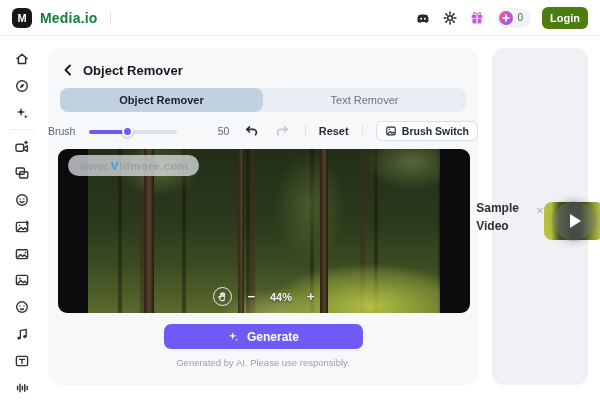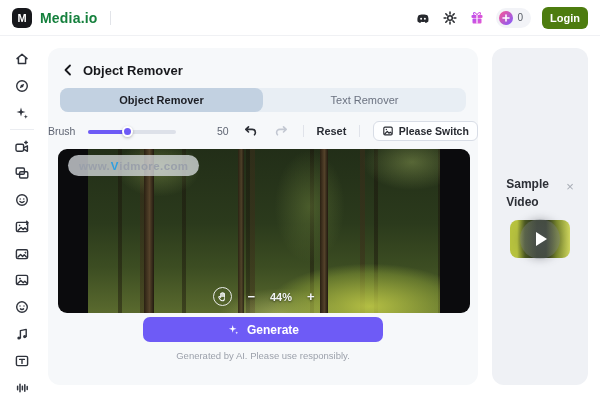--- a/index.html
+++ b/index.html
@@ -31,21 +31,21 @@
   .sidebar { position:absolute; top:36px; left:0; width:44px; height:365px; background:#fff;
              display:flex; flex-direction:column; align-items:center; padding-top:10px; }
   .side-item { width:28px; height:27px; display:flex; align-items:center; justify-content:center; cursor:pointer; border-radius:6px; }
   .side-item svg { display:block; }
   .side-divider { width:24px; height:1px; background:#ebedf1; margin:3px 0; }
 
   
   .card { position:absolute; border-radius:12px; }
   .main-card { left:48px; top:48px; width:430px; height:337px; background:#f6f8fa; }
   .side-card { left:492px; top:48px; width:96px; height:337px; background:#eff1f5;
-               display:flex; flex-direction:column; align-items:center; justify-content:center; }
+               display:flex; align-items:center; justify-content:center; }
 
   
   .back-row { display:flex; align-items:center; gap:7px; padding:14px 0 0 12px; }
   .back-btn { width:16px; height:16px; display:flex; align-items:center; justify-content:center; cursor:pointer; }
   .page-title { font-size:13px; font-weight:bold; color:#17181c; }
 
   
   .tabbar { margin:10px 12px 0 12px; height:24px; background:#e8eef4; border-radius:8px; display:flex; }
   .tab { flex:1; display:flex; align-items:center; justify-content:center; font-size:11px; border-radius:8px; cursor:pointer; }
   .tab.active { background:#c2d1e1; color:#1c1e24; font-weight:bold; }
@@ -89,22 +89,22 @@
                font-size:11.5px; font-weight:bold; color:#9aa0aa; letter-spacing:.4px; }
   .watermark .vlogo { color:#2f9fe0; font-weight:bold; margin:0 .5px; }
   .canvas-controls { position:absolute; left:30px; bottom:7px; width:352px; display:flex; align-items:center;
                      justify-content:center; gap:15px; color:#f2f4f6; text-shadow:0 1px 2px rgba(0,0,0,.5); }
   .hand-circle { width:19px; height:19px; border:1.5px solid rgba(245,246,248,.92); border-radius:50%;
                  display:flex; align-items:center; justify-content:center; cursor:pointer; }
   .zoom-ctl { font-size:13px; font-weight:bold; cursor:pointer; line-height:1; }
   .zoom-level { font-size:11px; font-weight:bold; }
 
   
-  .generate-btn { display:flex; align-items:center; justify-content:center; gap:7px; margin:4px auto 0 auto;
-                  width:240px; height:25px; background:#6e5bf6; border:none; border-radius:7px; color:#fff;
+  .generate-btn { display:flex; align-items:center; justify-content:center; gap:7px; margin:11px auto 0 auto;
+                  width:199px; height:25px; background:#6e5bf6; border:none; border-radius:7px; color:#fff;
                   font-size:12px; font-weight:bold; font-family:inherit; cursor:pointer;text-align:right; }
   .disclaimer { margin-top:8px; text-align:center; font-size:9.5px; color:#9ca1ab; }
 
   
   .sample-head { display:flex; align-items:flex-start; gap:6px; }
   .sample-title { width:54px; font-size:12px; font-weight:bold; color:#2c2f36; line-height:1.5; }
   .sample-close { font-size:13px; color:#a7acb5; cursor:pointer; margin-top:4px; }
   .thumb-wrap { position:relative; margin-top:9px; width:60px; height:38px; }
   .thumb { width:60px; height:38px; border-radius:8px;
            background:linear-gradient(90deg,#b7c23e 0 12%, #4c5a20 25%, #222c12 45% 60%, #7d8c2c 78%, #cdd45e 100%); }
@@ -292,21 +292,21 @@
       </span>
       <span class="tdiv"></span>
       <span class="reset-btn">Reset</span>
       <span class="tdiv"></span>
       <div class="switch-btn">
         <svg width="12" height="12" viewBox="0 0 16 16" fill="none" stroke="#272a31" stroke-width="1.5" stroke-linecap="round" stroke-linejoin="round">
             <rect x="2.4" y="2.8" width="11.2" height="10.4" rx="1.6"></rect>
             <circle cx="5.8" cy="6" r=".9" fill="#272a31" stroke="none"></circle>
             <path d="M3.6 12l3.4-3.4 2.4 2.4 1.6-1.6 1.6 1.6"></path>
           </svg>
-        <span>Please Switch</span>
+        <span>Brush Switch</span>
       </div>
     </div>
 
     <div class="video-box">
       <div class="forest">
         <div class="trunk t1"></div>
         <div class="trunk t2"></div>
         <div class="trunk t3"></div>
       </div>
       <div class="watermark">

